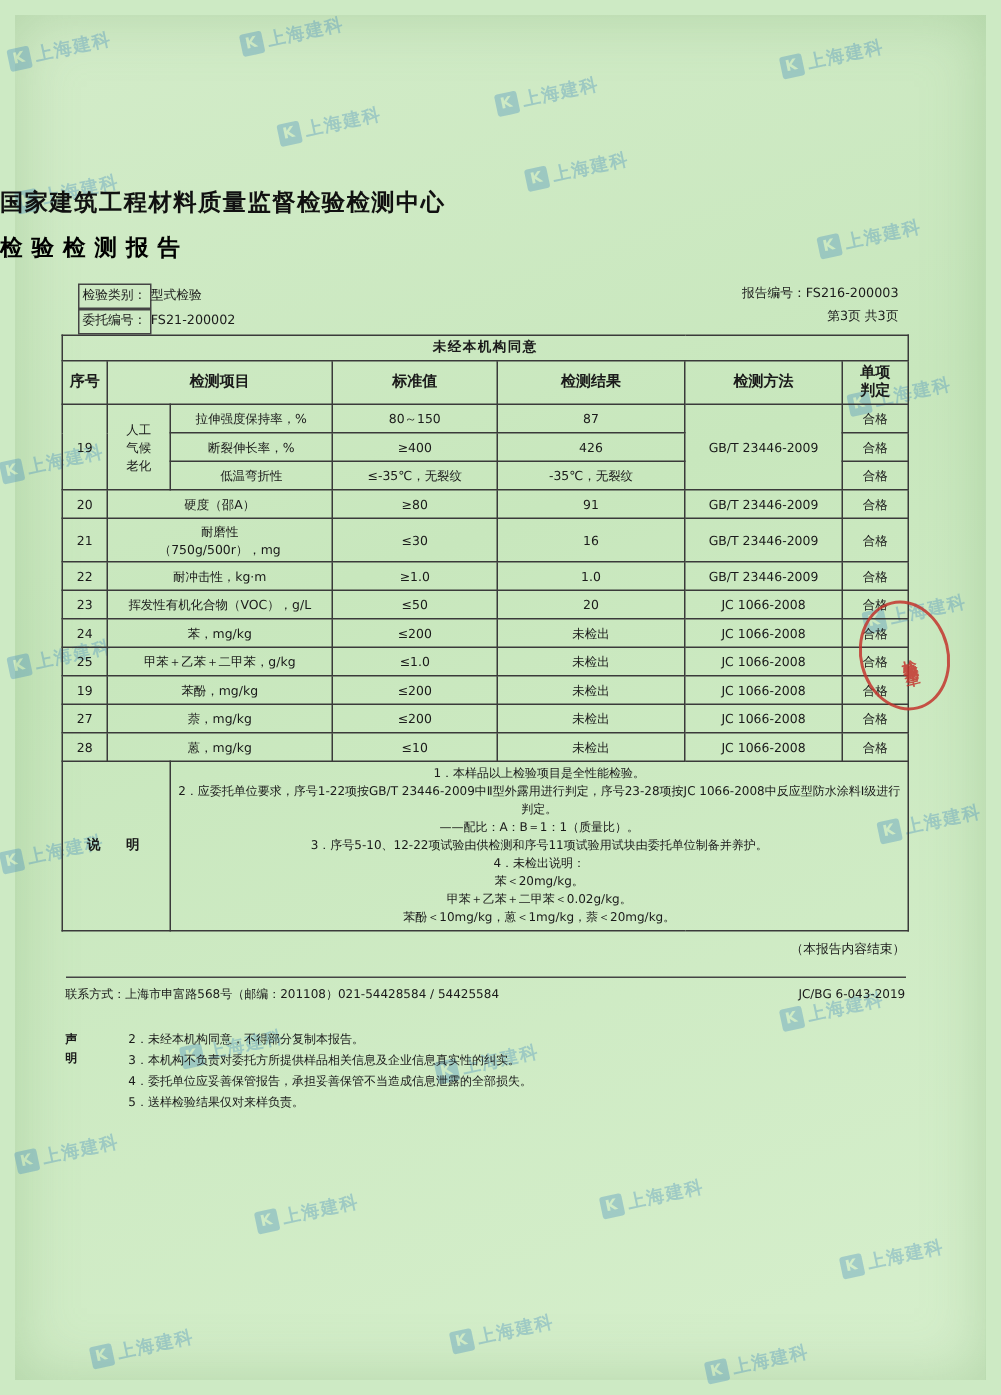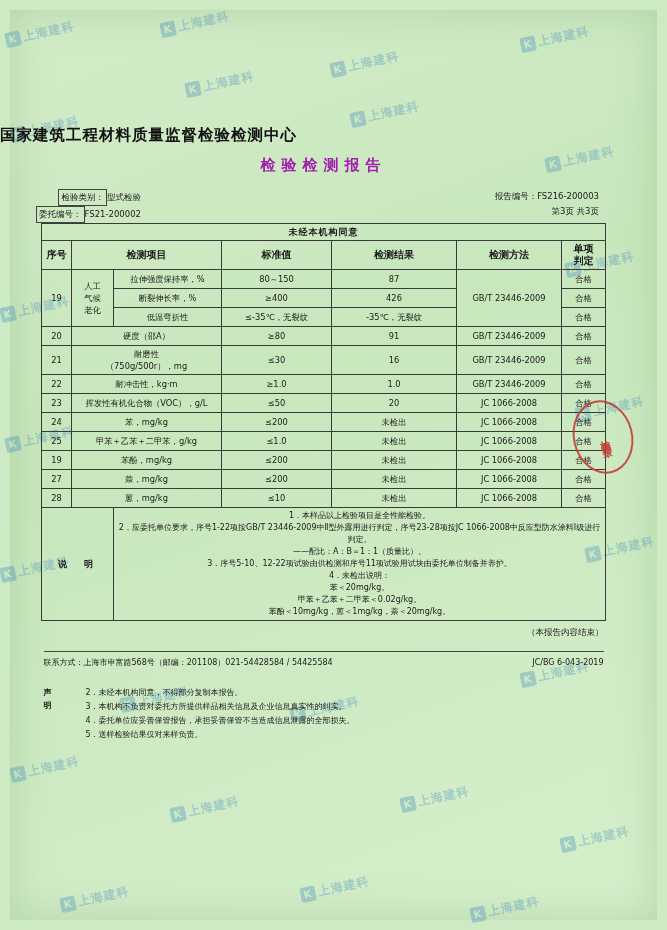--- a/index.html
+++ b/index.html
@@ -31,27 +31,27 @@
   }
   .wm .txt{vertical-align:middle;font-size:12px;color:#2f7fbf;}
 
   .content{position:absolute;left:0;top:0;width:647px;height:910px;}
 
   .title1{
     text-align:left;font-size:15.5px;font-weight:bold;letter-spacing:1px;
     margin-top:125px;color:#111;
   }
   .title2{
-    text-align:center;font-size:15px;font-weight:bold;letter-spacing:6px;
-    margin-top:10px;color:#a21caf;
+    text-align:left;font-size:15px;font-weight:bold;letter-spacing:6px;
+    margin-top:10px;color:#000000;
   }
   .hdrrow{
     position:relative;margin-top:14px;height:34px;font-size:8.5px;
   }
-  .hdr-left{position:absolute;left:36px;top:0;line-height:15px;text-align:right;}
+  .hdr-left{position:absolute;left:52px;top:0;line-height:15px;}
   .hdr-right{position:absolute;right:48px;top:0;line-height:15px;text-align:right;}
   .boxed{border:1px solid #444;padding:0 2px;display:inline-block;}
 
   table.main{
     border-collapse:collapse;margin:0 auto;width:560px;
     font-size:8.3px;table-layout:fixed;
   }
   table.main td,table.main th{
     border:1px solid #3a3a3a;padding:2px 3px;text-align:center;vertical-align:middle;
     line-height:12px;

